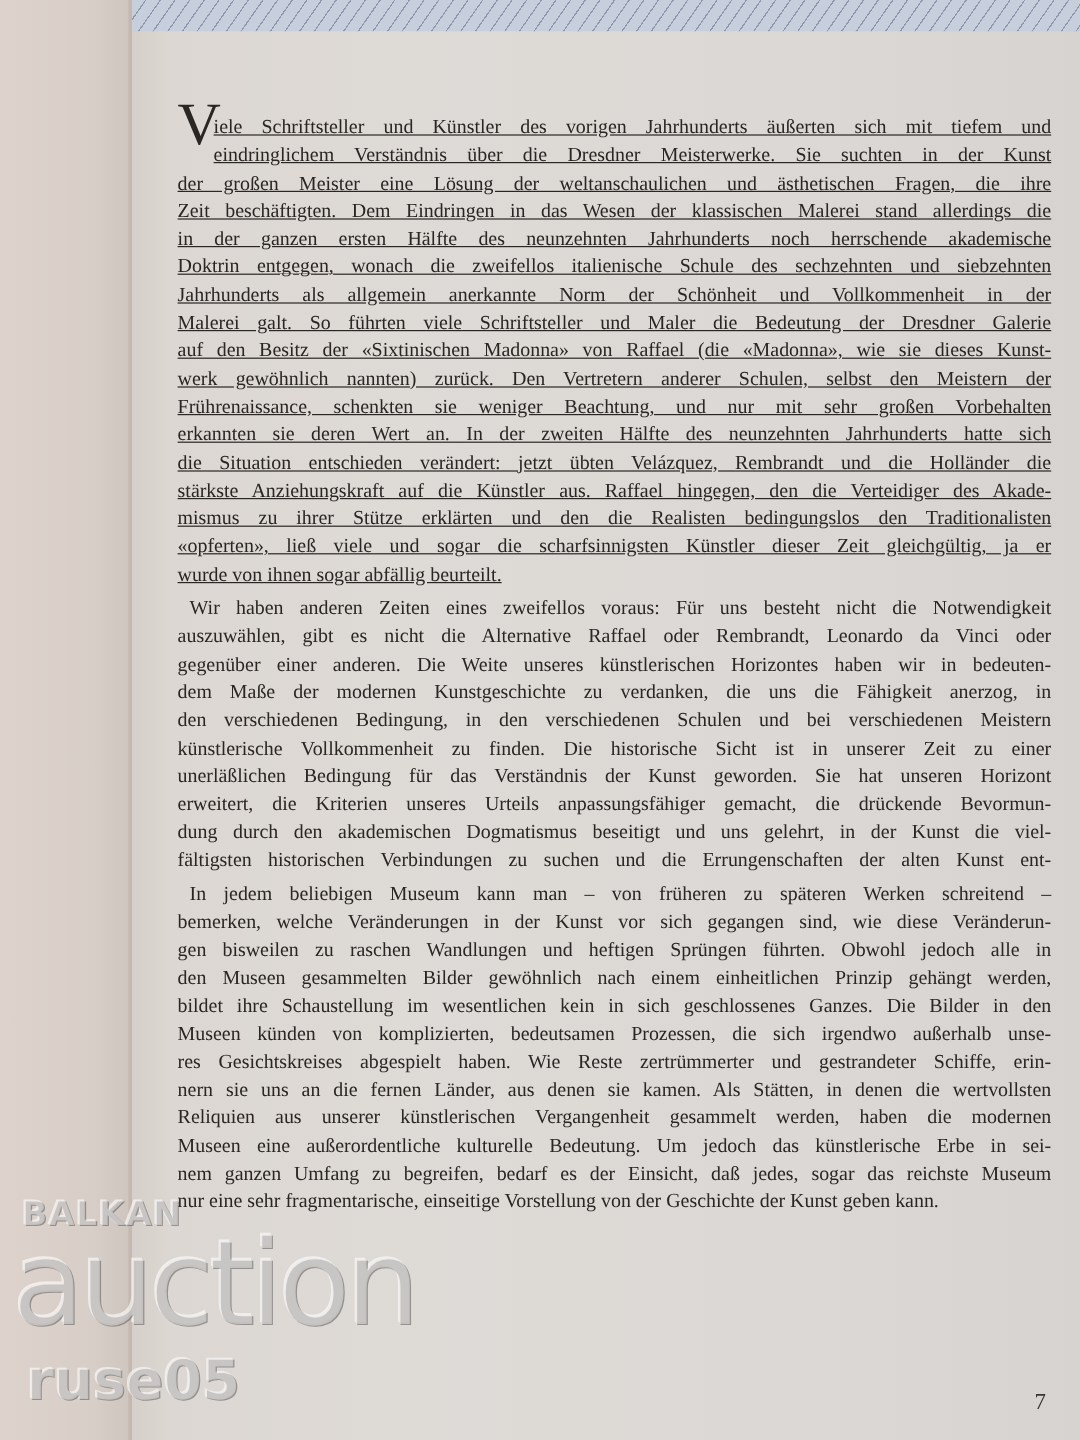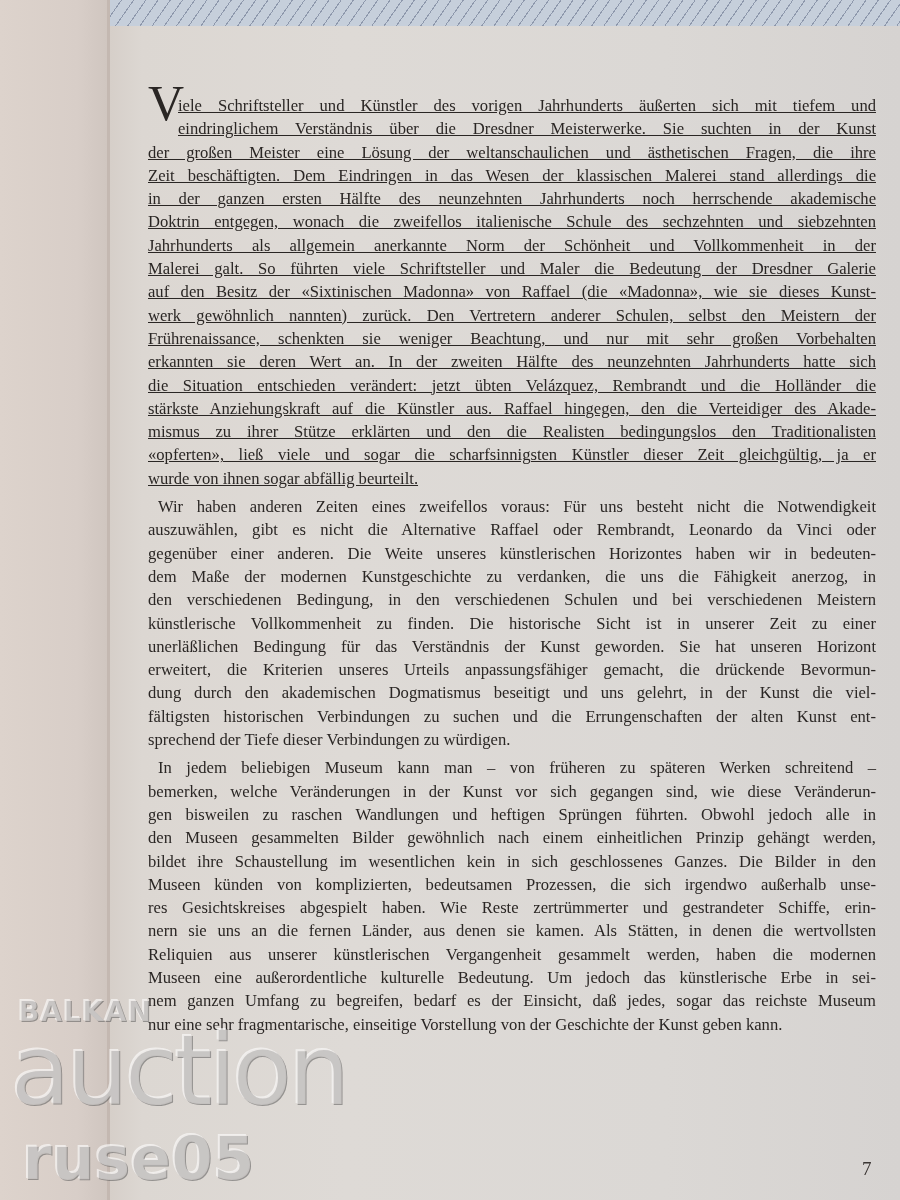--- a/index.html
+++ b/index.html
@@ -47,21 +47,21 @@
     font-family:"Liberation Serif", serif; font-size:19px; color:#3a3533;
   }
   .watermark {
     position:absolute; left:10px; top:995px; width:330px; height:190px;
     pointer-events:none; color:rgba(235,232,230,0.55);
     font-family:"DejaVu Sans", sans-serif; font-weight:bold;
     text-shadow: 1px 1px 0 rgba(90,90,90,0.55), -1px -1px 0 rgba(255,255,255,0.6);
   }
   .wm-top { position:absolute; left:8px; top:0; font-size:28px; letter-spacing:1px; }
   .wm-mid { position:absolute; left:0; top:18px; font-size:98px; letter-spacing:-4px; font-weight:normal; }
-  .wm-bot { position:absolute; left:12px; top:128px; font-size:60px; }
+  .wm-bot { position:absolute; left:12px; top:128px; font-size:46px; }
 </style>
 </head>
 <body>
 
 <div class="backdrop"></div>
 <div class="prev-page-edge"></div>
 
 <div class="page"></div>
 
 <div class="text-block">
@@ -90,21 +90,20 @@
         <div class="line indent">Wir haben anderen Zeiten eines zweifellos voraus: Für uns besteht nicht die Notwendigkeit</div>
         <div class="line">auszuwählen, gibt es nicht die Alternative Raffael oder Rembrandt, Leonardo da Vinci oder</div>
         <div class="line">gegenüber einer anderen. Die Weite unseres künstlerischen Horizontes haben wir in bedeuten-</div>
         <div class="line">dem Maße der modernen Kunstgeschichte zu verdanken, die uns die Fähigkeit anerzog, in</div>
         <div class="line">den verschiedenen Bedingung, in den verschiedenen Schulen und bei verschiedenen Meistern</div>
         <div class="line">künstlerische Vollkommenheit zu finden. Die historische Sicht ist in unserer Zeit zu einer</div>
         <div class="line">unerläßlichen Bedingung für das Verständnis der Kunst geworden. Sie hat unseren Horizont</div>
         <div class="line">erweitert, die Kriterien unseres Urteils anpassungsfähiger gemacht, die drückende Bevormun-</div>
         <div class="line">dung durch den akademischen Dogmatismus beseitigt und uns gelehrt, in der Kunst die viel-</div>
         <div class="line">fältigsten historischen Verbindungen zu suchen und die Errungenschaften der alten Kunst ent-</div>
-        <div class="line last">sprechend der Tiefe dieser Verbindungen zu würdigen.</div>
       </div>
       <div style="margin-top: 5px;">
         <div class="line indent">In jedem beliebigen Museum kann man – von früheren zu späteren Werken schreitend –</div>
         <div class="line">bemerken, welche Veränderungen in der Kunst vor sich gegangen sind, wie diese Veränderun-</div>
         <div class="line">gen bisweilen zu raschen Wandlungen und heftigen Sprüngen führten. Obwohl jedoch alle in</div>
         <div class="line">den Museen gesammelten Bilder gewöhnlich nach einem einheitlichen Prinzip gehängt werden,</div>
         <div class="line">bildet ihre Schaustellung im wesentlichen kein in sich geschlossenes Ganzes. Die Bilder in den</div>
         <div class="line">Museen künden von komplizierten, bedeutsamen Prozessen, die sich irgendwo außerhalb unse-</div>
         <div class="line">res Gesichtskreises abgespielt haben. Wie Reste zertrümmerter und gestrandeter Schiffe, erin-</div>
         <div class="line">nern sie uns an die fernen Länder, aus denen sie kamen. Als Stätten, in denen die wertvollsten</div>

